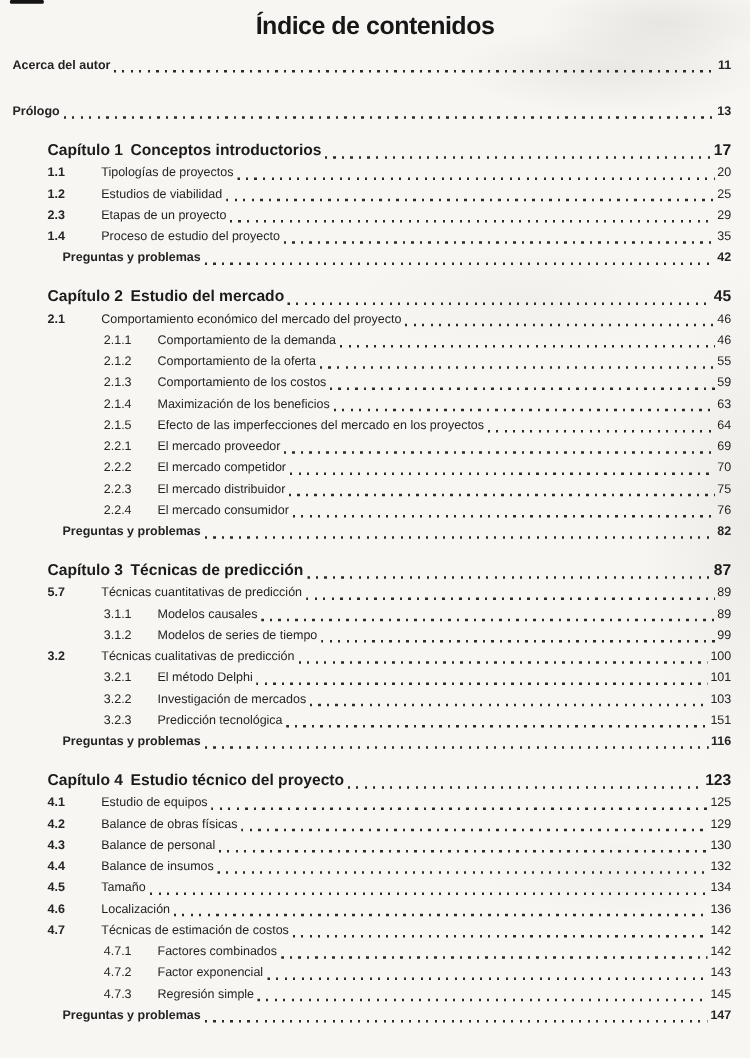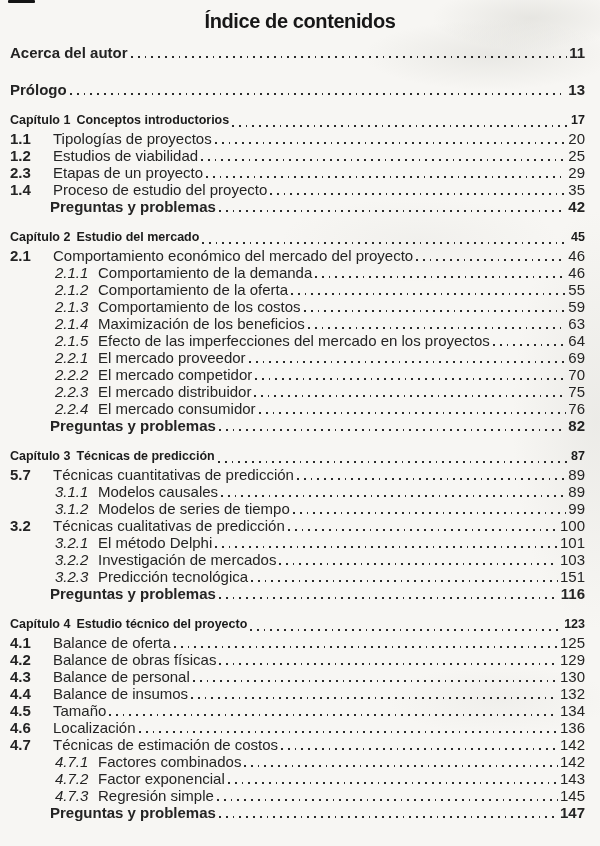--- a/index.html
+++ b/index.html
@@ -18,37 +18,37 @@
   }
   .page{position:absolute;inset:0;}
   .scan-mark{position:absolute;left:8px;top:0;width:27px;height:3px;background:#141414;border-radius:1px;}
   h1.title{
     margin:6px 0 0 0;text-align:center;
     font-size:20px;line-height:30px;font-weight:700;letter-spacing:-.4px;color:#171717;
   }
   .toc{position:absolute;left:10px;right:15px;top:36px;}
   .row{
     display:flex;align-items:baseline;
-    line-height:17px;font-size:15px;color:#242424;white-space:nowrap;
-  }
-  .row .num{flex:0 0 auto;}
+    line-height:17px;font-size:10px;color:#242424;white-space:nowrap;
+  }
+  .row .num{flex:0 0 auto;margin-left:28px;}
   .row .label{flex:0 0 auto;}
   .row .dots{flex:1 1 auto;align-self:stretch;position:relative;margin:0 2px 0 3px;min-width:12px;}
   .row .dots::after{
     content:"";position:absolute;left:0;right:0;bottom:3px;height:1.8px;
     background:repeating-linear-gradient(to right,#2b2b2b 0 1.8px,transparent 1.8px 6.8px);
   }
   .row .pg{flex:0 0 auto;}
   .front{font-weight:700;margin-top:20px;}
   .front:first-child{margin-top:8px;}
   .chapter{font-weight:700;font-size:12.5px;line-height:20px;margin-top:12px;color:#1b1b1b;}
   .chapter .num{margin-right:6px;}
   .s1 .num{width:43px;font-weight:700;}
   .s2{padding-left:45px;}
-  .s2 .num{width:43px;font-weight:400;font-style:italic;}
+  .s2 .num{width:43px;font-weight:400;}
   .pyp{font-weight:700;padding-left:40px;}
 </style>
 </head>
 <body>
 
 <div class="page">
   <div class="scan-mark"></div>
   <h1 class="title">Índice de contenidos</h1>
   <div class="toc">
       <div class="row front">
@@ -221,21 +221,21 @@
         <span class="pg">116</span>
       </div>
       <div class="row chapter">
         <span class="num">Capítulo 4</span>
         <span class="label">Estudio técnico del proyecto</span>
         <span class="dots"></span>
         <span class="pg">123</span>
       </div>
       <div class="row s1">
         <span class="num">4.1</span>
-        <span class="label">Balance de oferta</span>
+        <span class="label">Estudio de equipos</span>
         <span class="dots"></span>
         <span class="pg">125</span>
       </div>
       <div class="row s1">
         <span class="num">4.2</span>
         <span class="label">Balance de obras físicas</span>
         <span class="dots"></span>
         <span class="pg">129</span>
       </div>
       <div class="row s1">

